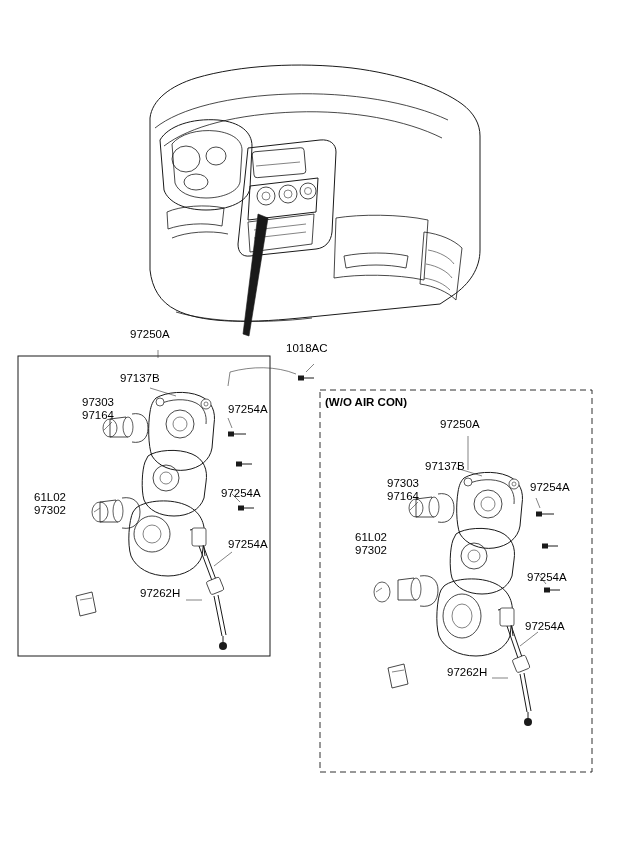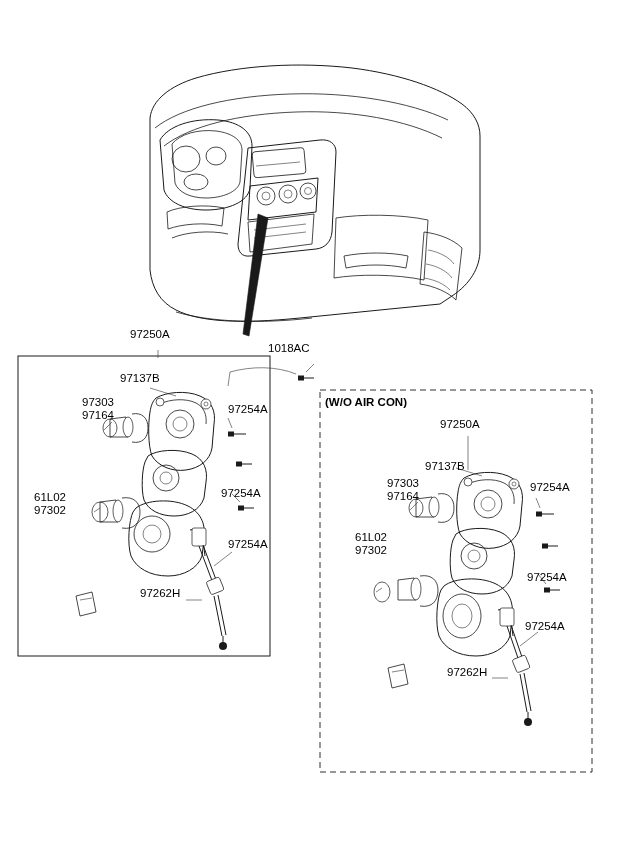--- a/index.html
+++ b/index.html
@@ -237,21 +237,21 @@
       <line class="stroke-hair" x1="382" y1="588" x2="376" y2="592"></line>
       <line class="stroke-hair" x1="538" y1="632" x2="520" y2="646"></line>
       <line class="stroke-hair" x1="492" y1="678" x2="508" y2="678"></line>
       <line class="stroke-hair" x1="468" y1="436" x2="468" y2="470"></line>
     </g>
 
   </svg>
 
   <div class="lbl" style="left:130px; top:328px;">97250A</div>
 
-  <div class="lbl" style="left:268px; top:342px;">1018AC</div>
+  <div class="lbl" style="left:286px; top:342px;">1018AC</div>
 
   <div class="lbl" style="left:120px; top:372px;">97137B</div>
 
   <div class="lbl" style="left:82px; top:396px;">97303<br>97164</div>
 
   <div class="lbl" style="left:228px; top:403px;">97254A</div>
 
   <div class="lbl" style="left:221px; top:487px;">97254A</div>
 
   <div class="lbl" style="left:34px; top:491px;">61L02<br>97302</div>

